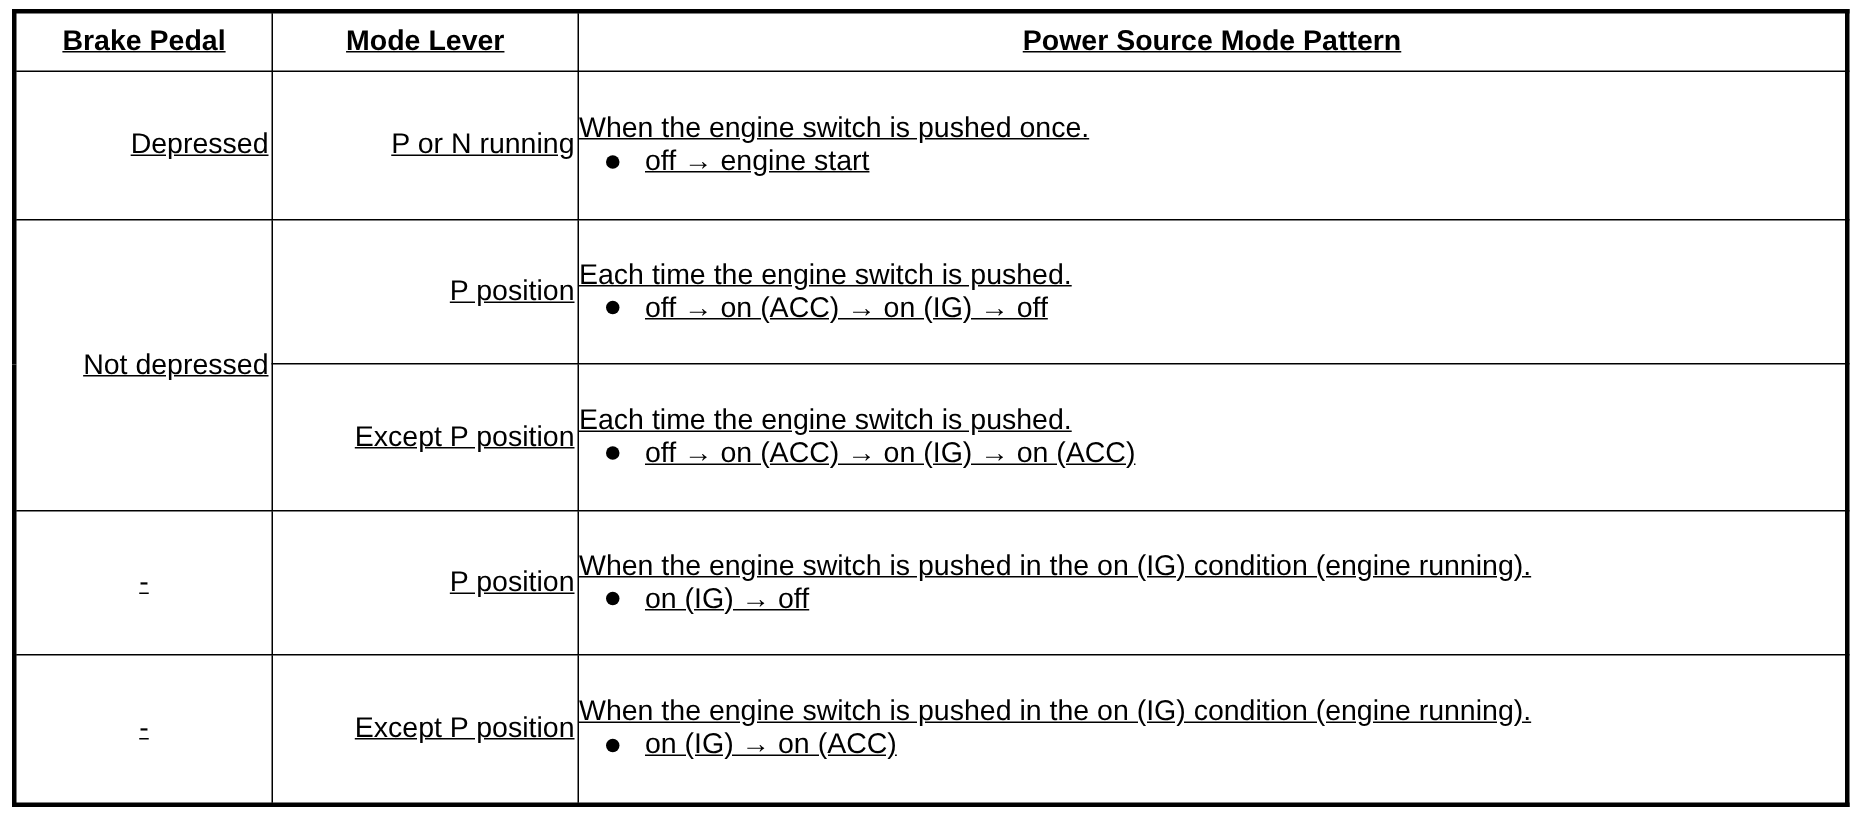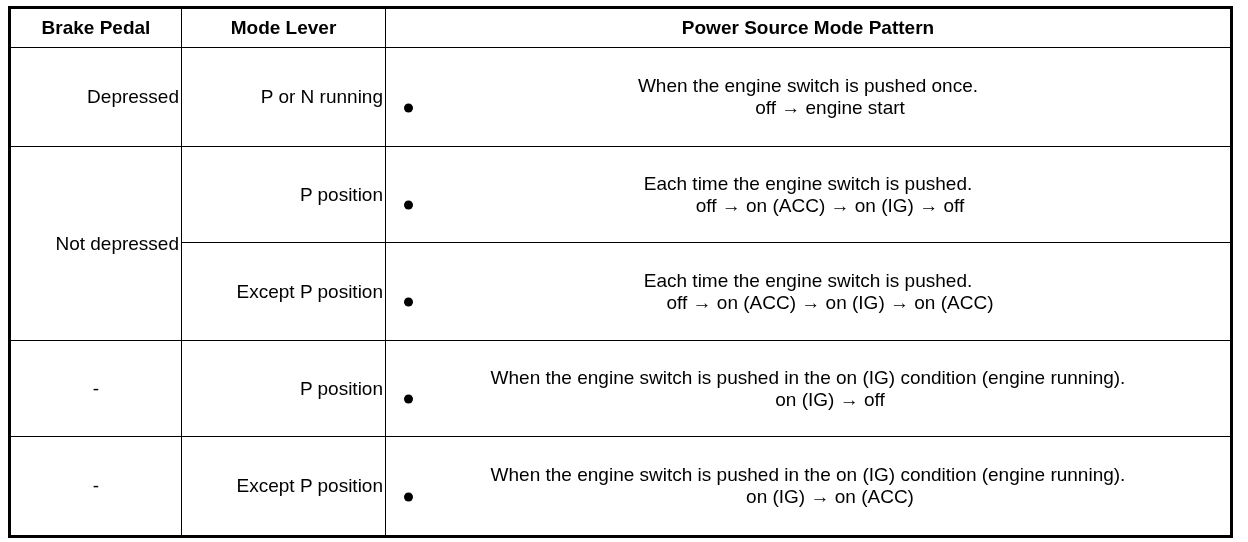--- a/index.html
+++ b/index.html
@@ -14,20 +14,21 @@
     font-family: "Liberation Sans", sans-serif;
     color: #000000;
     -webkit-font-smoothing: none;
   }
 
   .table-wrap {
     position: absolute;
     left: 8px;
     top: 6px;
     width: 985px;
+    text-decoration: underline;
   }
 
   table.spec {
     border-collapse: collapse;
     table-layout: fixed;
     width: 1222px;
     border: 3px solid #000;
   }
 
   table.spec col.c-brake  { width: 172px; }
@@ -61,21 +62,21 @@
 
   td.cell-brake .txt,
   td.cell-shift .txt {
     display: block;
     padding: 0 2px;
     white-space: nowrap;
   }
 
   
   td.cell-power {
-    text-align: center;
+    text-align: left;
     padding: 8px 6px 10px 6px;
   }
 
   .sentence {
     display: block;
     white-space: nowrap;
     margin: 0 0 0 0;
   }
 
   .bullet-line {

